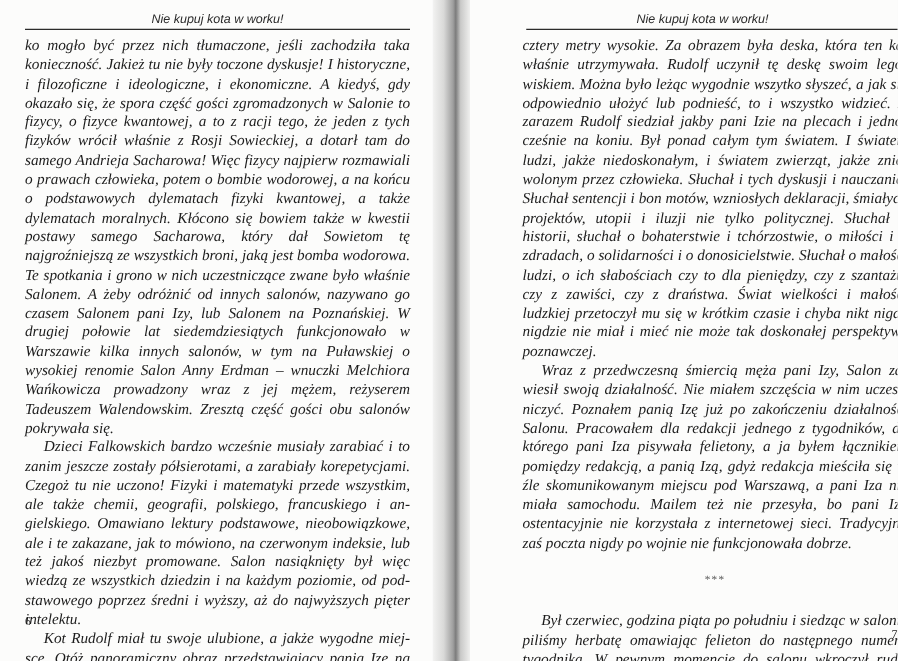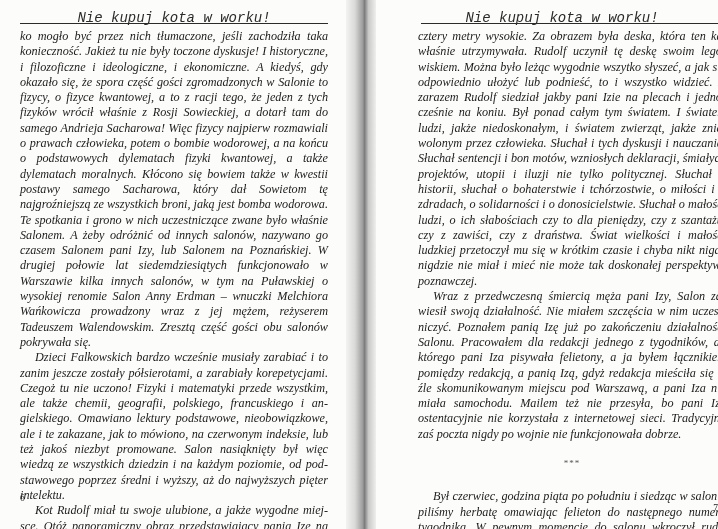--- a/index.html
+++ b/index.html
@@ -12,22 +12,22 @@
     .spread { position: relative; width: 718px; height: 529px; display: flex; }
     .page { position: relative; height: 529px; background: #fcfcfb; box-sizing: border-box; }
     .page-left { width: 346px; }
     .gutter {
       width: 30px; height: 529px;
       background: linear-gradient(to right, #f3f3f2 0%, #d9d9d8 30%, #9e9e9e 55%, #7c7c7c 62%, #c9c9c8 75%, #efefee 100%);
     }
     .page-right { width: 342px; }
     .running-head {
       position: absolute; top: 10px;
-      font-style: italic; font-size: 14px; text-align: center; color: #2a2a2a;
-      font-family: Liberation Mono, monospace;
+      font-style: italic; font-size: 10px; text-align: center; color: #2a2a2a;
+      font-family: Liberation Sans, sans-serif;
     }
     .page-left .running-head { left: 20px; width: 308px; }
     .page-right .running-head { left: 30px; width: 312px; }
     .rule { position: absolute; top: 23px; height: 1px; background: #2b2b2b; }
     .page-left .rule { left: 20px; width: 308px; }
     .page-right .rule { left: 45px; width: 305px; }
     .body-text {
       position: absolute; top: 29px;
       font-family: "Liberation Serif", serif;
       font-size: 12.2px; line-height: 15.3px;

